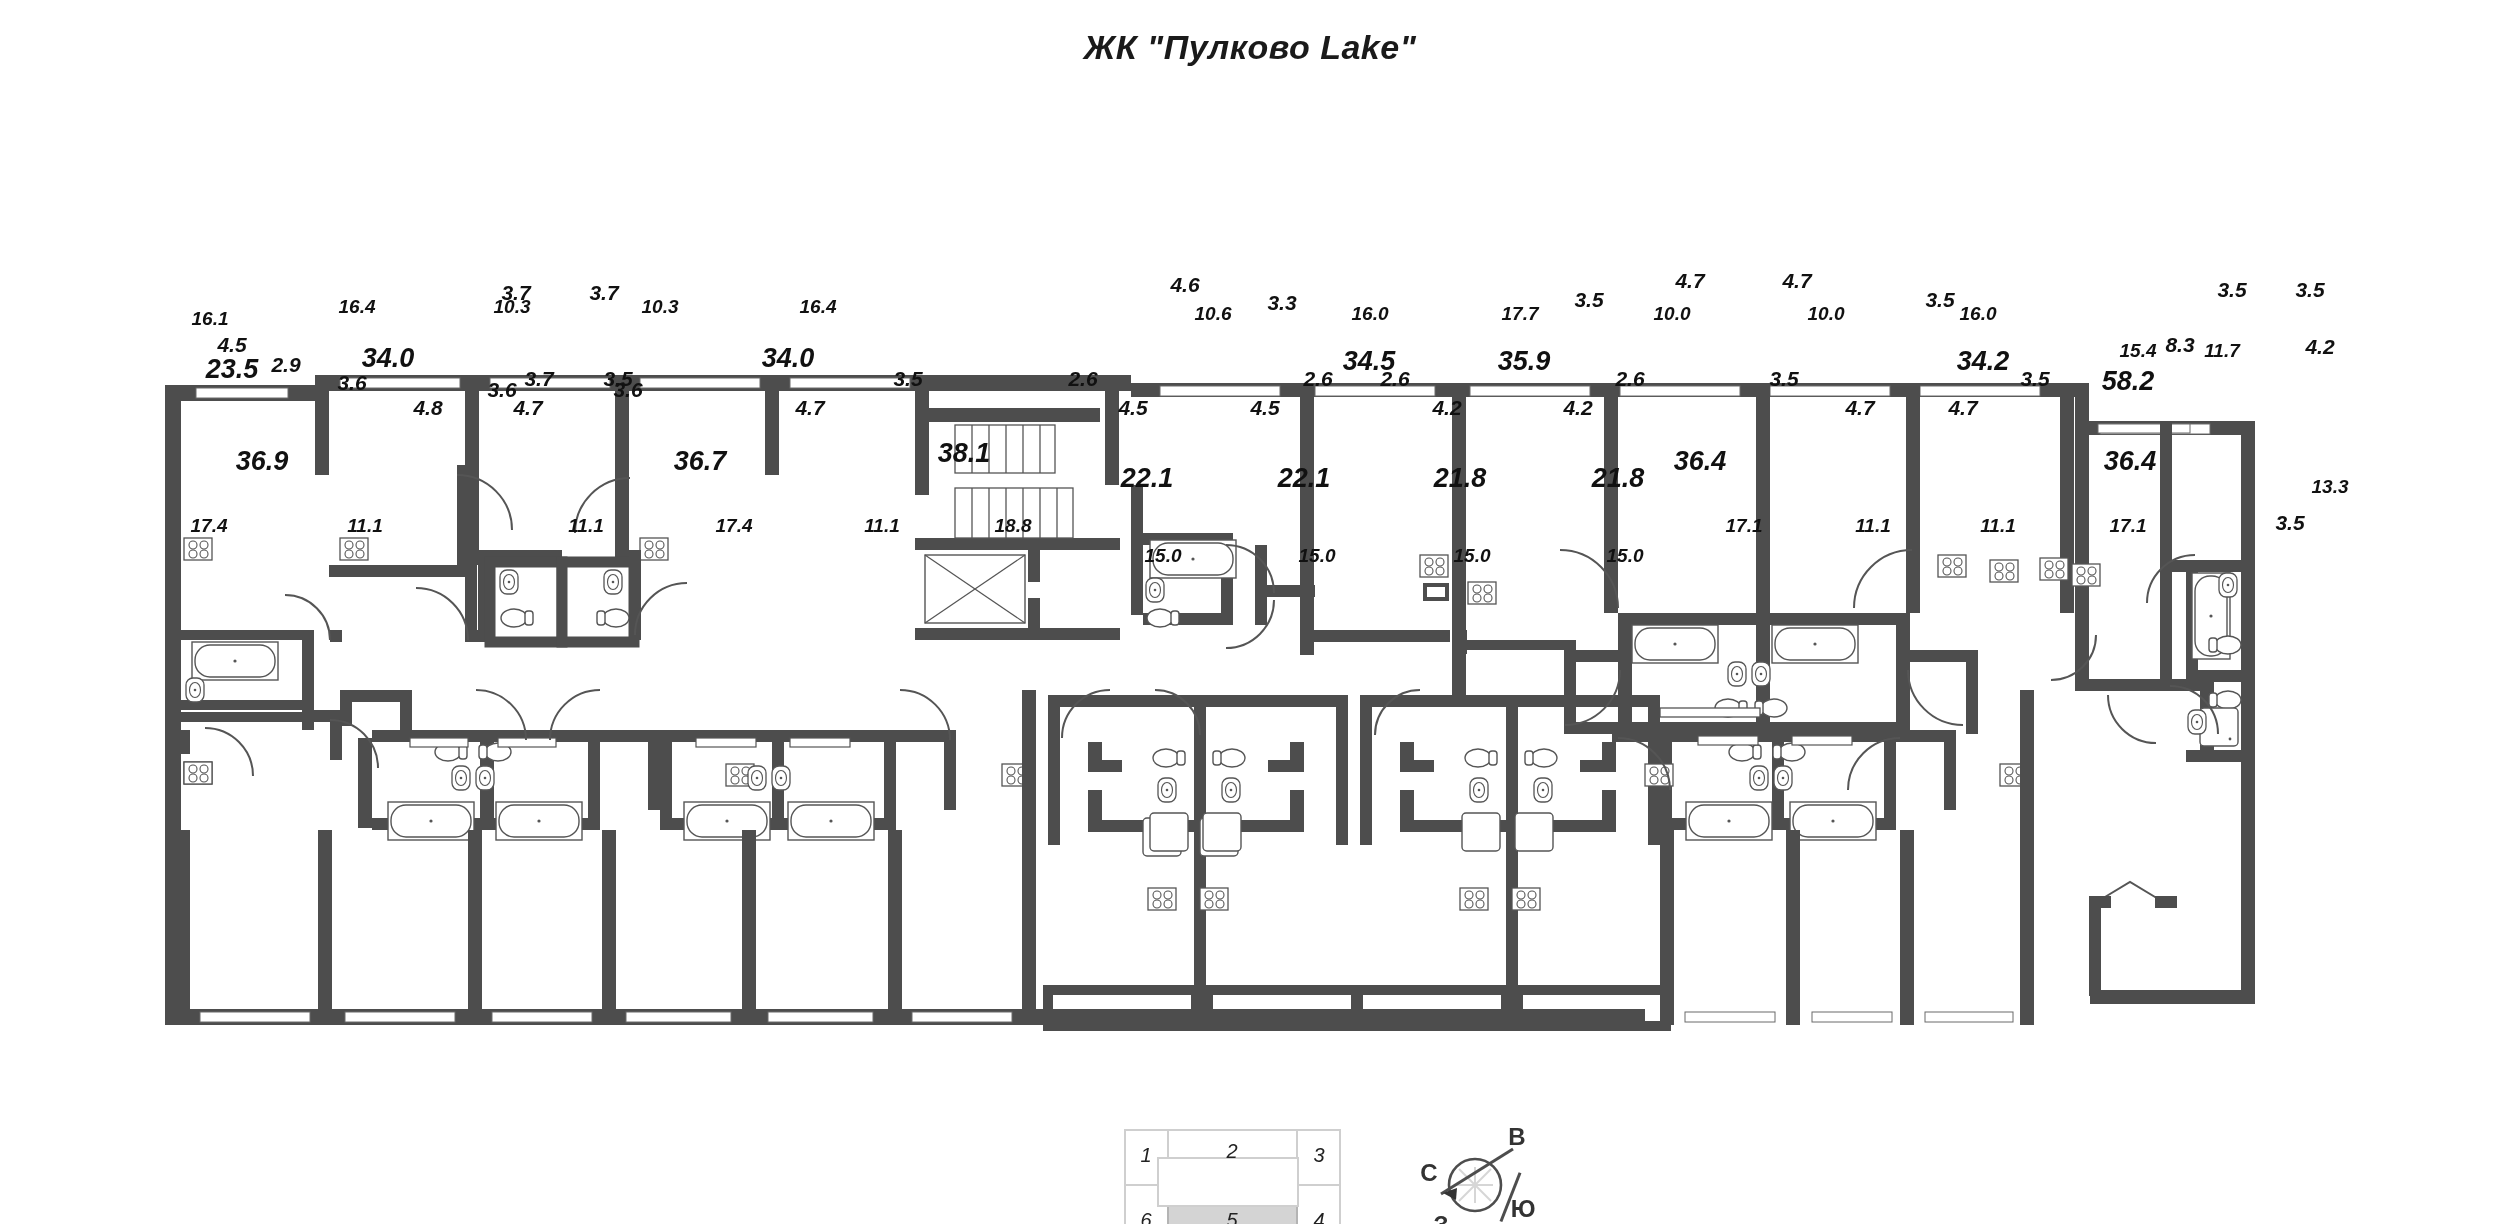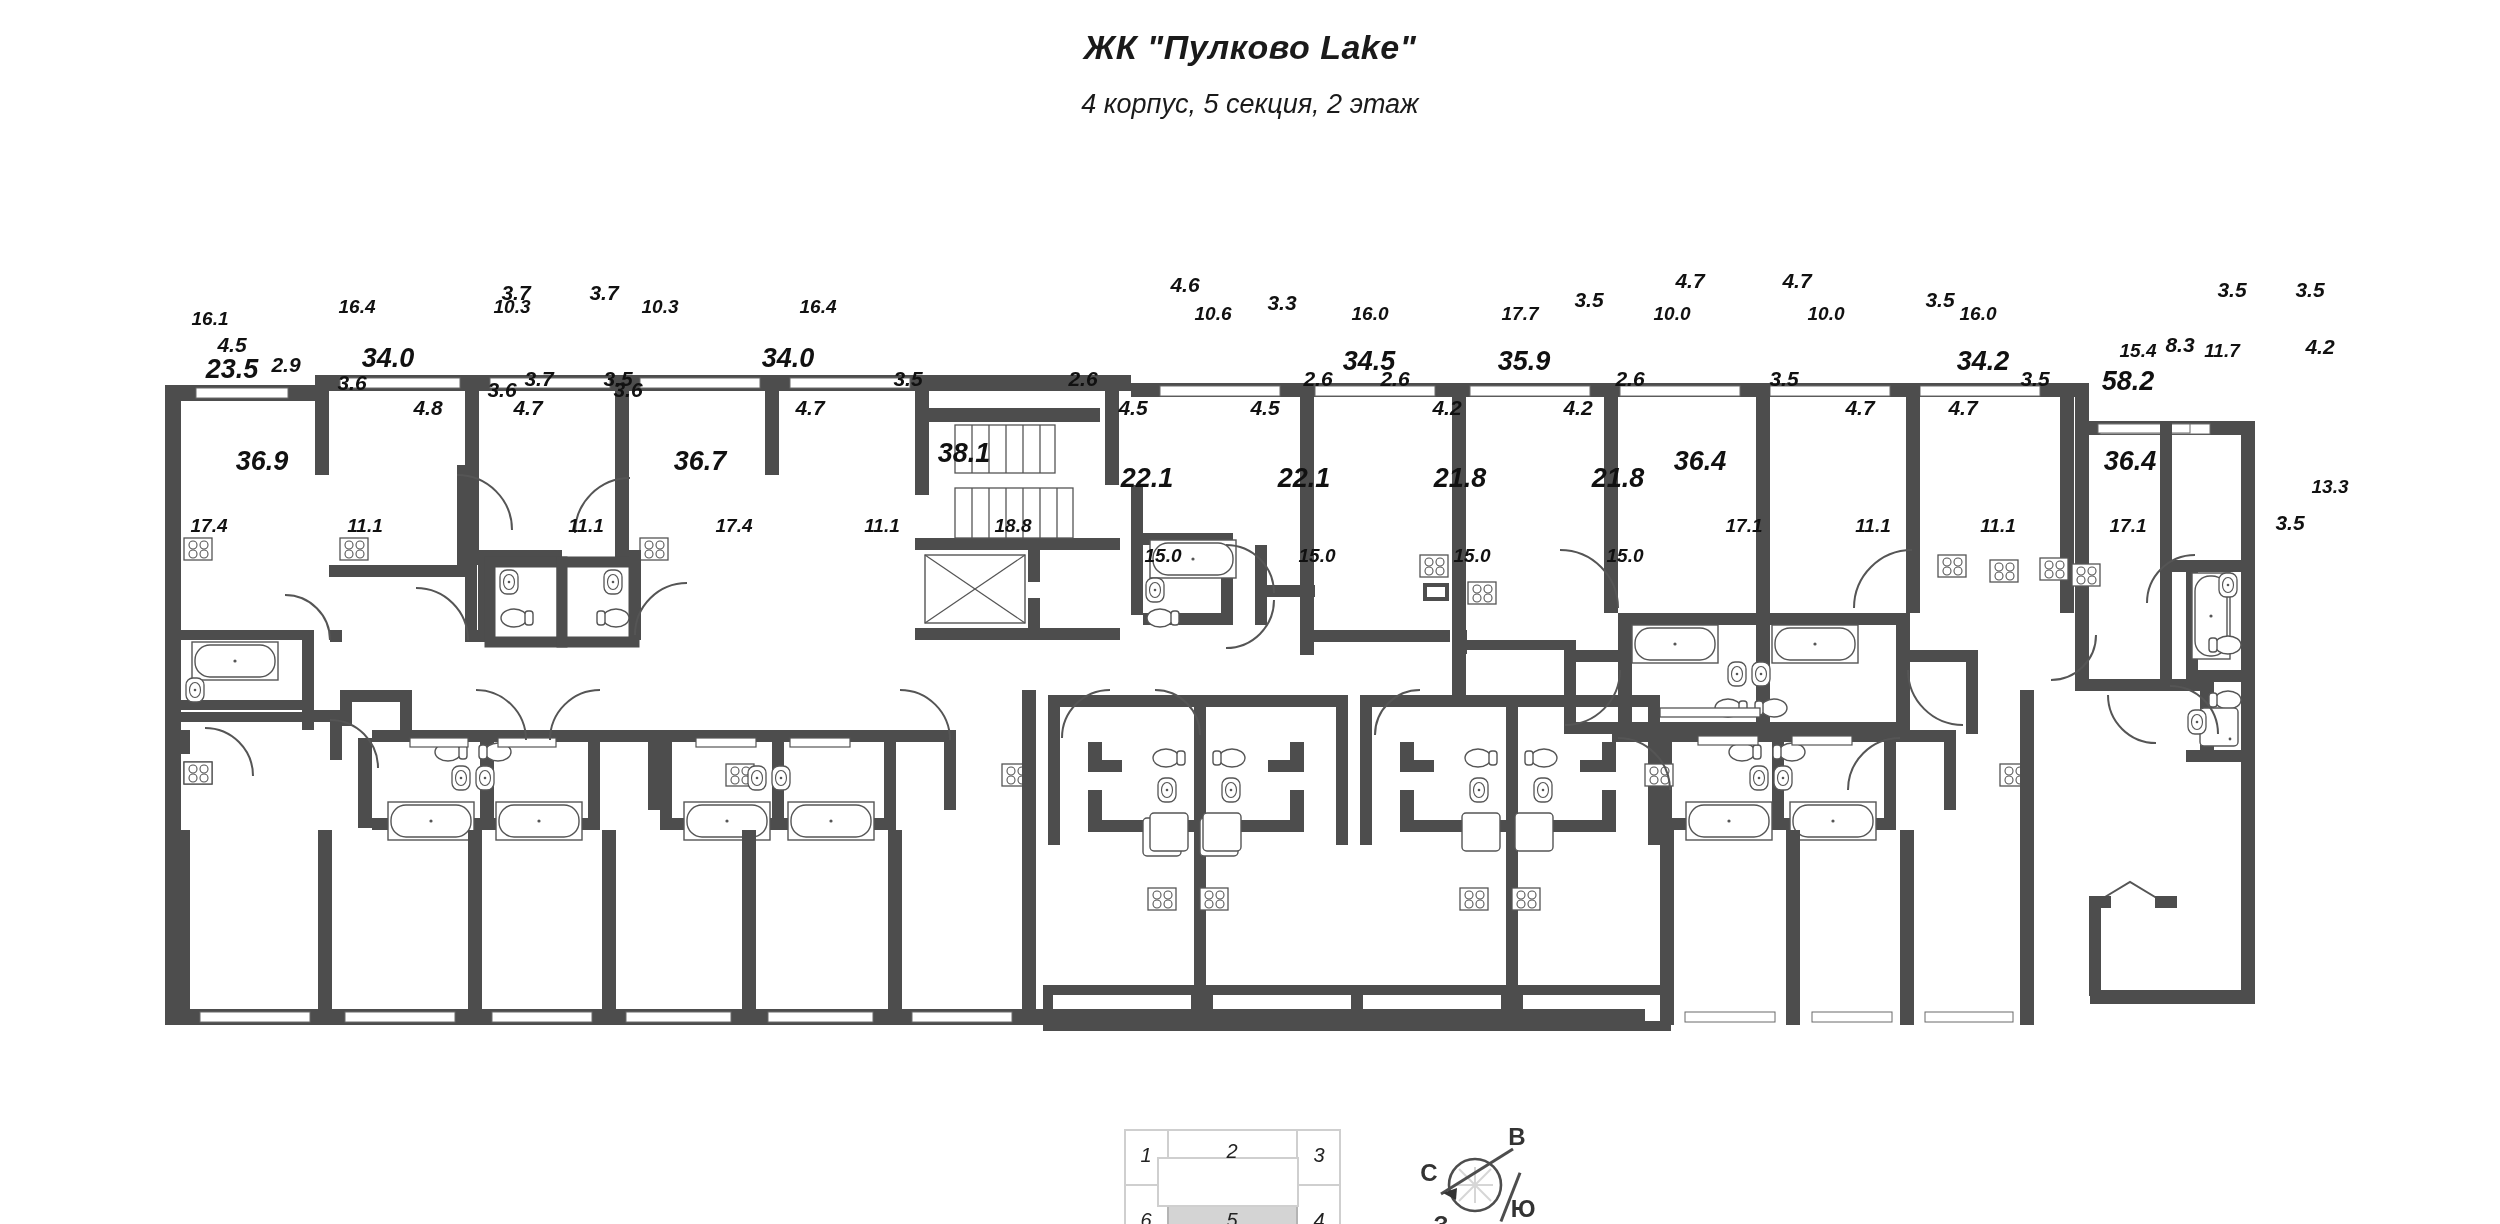--- a/index.html
+++ b/index.html
@@ -31,21 +31,20 @@
   .a-mid{font-size:21px;}
   .a-sm{font-size:19px;}
   .key-num{font-family:"Liberation Sans",sans-serif;font-style:italic;font-size:20px;fill:#222;text-anchor:middle;}
   .comp-letter{font-family:"Liberation Sans",sans-serif;font-weight:bold;font-size:24px;fill:#333;text-anchor:middle;}
 </style>
 </head>
 <body>
 
 <div id="header">
   <div id="title">ЖК "Пулково Lake"</div>
-  <div id="subtitle">4 корпус, 5 секция, 2 этаж</div>
 </div>
 
 <div id="plan-wrap">
 <svg width="2500" height="1094" viewBox="0 0 2500 1094" xmlns="http://www.w3.org/2000/svg">
   <defs>
     <g id="tub">
       <rect x="0" y="0" width="86" height="38" fill="#fff" stroke="#555" stroke-width="1.4"></rect>
       <rect x="3" y="3" width="80" height="32" rx="15" fill="#fff" stroke="#555" stroke-width="1.4"></rect>
       <circle cx="43" cy="19" r="1.6" fill="#555"></circle>
     </g>

